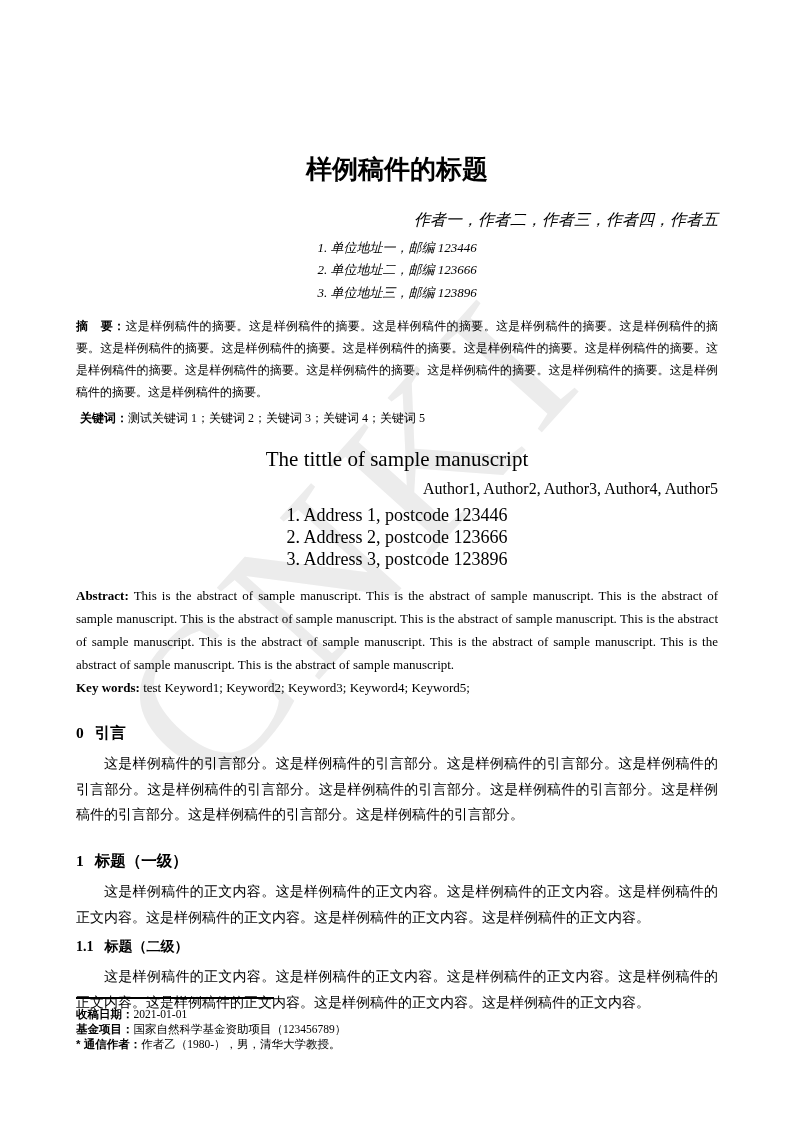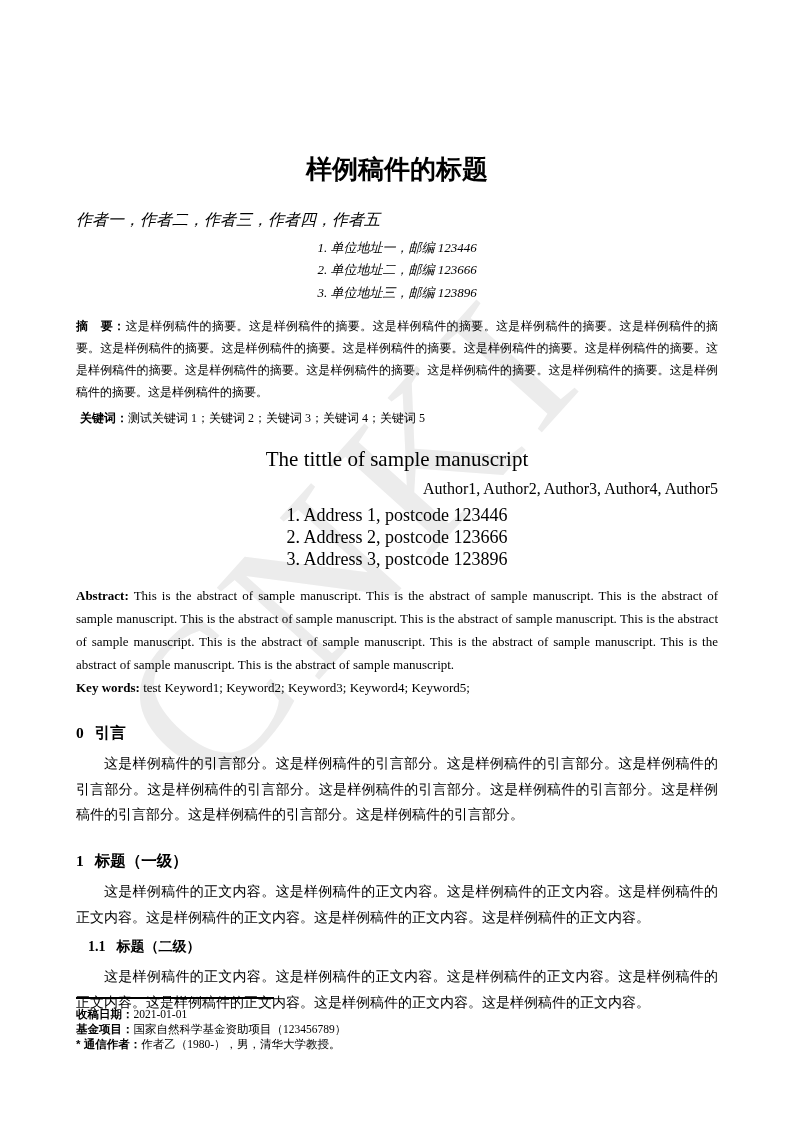--- a/index.html
+++ b/index.html
@@ -33,21 +33,21 @@
   .cn-title{
     margin:141px 0 0 0;
     text-align:center;
     font-family:"Liberation Sans","DejaVu Sans",sans-serif;
     font-weight:bold;
     font-size:26px;
     line-height:1.25;
   }
   .cn-authors{
     margin-top:24px;
-    text-align:left;
+    text-align:right;
     font-size:16px;
     font-style:italic;
     line-height:1.25;
   }
   .cn-affils{margin-top:7px;text-align:center;font-style:italic;}
   .cn-affils div{font-size:13px;line-height:22.5px;}
   
   .abs-cn{margin:11px 0 0 0;font-size:12px;line-height:22px;text-align:justify;}
   .kw-cn{margin:4px;font-size:12px;line-height:22px;text-align:justify;}
   .lbl{font-weight:bold;}
@@ -66,21 +66,21 @@
   .kw-en{margin:0;font-size:13px;line-height:23px;}
   
   .sec-h1{
     margin:24px 0 0 0;
     font-size:15.5px;
     font-weight:bold;
     font-family:"Liberation Sans","DejaVu Sans",sans-serif;
     line-height:1.3;
   }
   .sec-h2{
-    margin:7px 0 0 12px;
+    margin:7px 0 0 0;
     font-size:14px;
     font-weight:bold;
     font-family:"Liberation Sans","DejaVu Sans",sans-serif;
     line-height:1.3;
   }
   .sec-num{
     font-family:"Liberation Serif","DejaVu Serif",serif;
     margin-right:11px;
   }
   .body-para{

